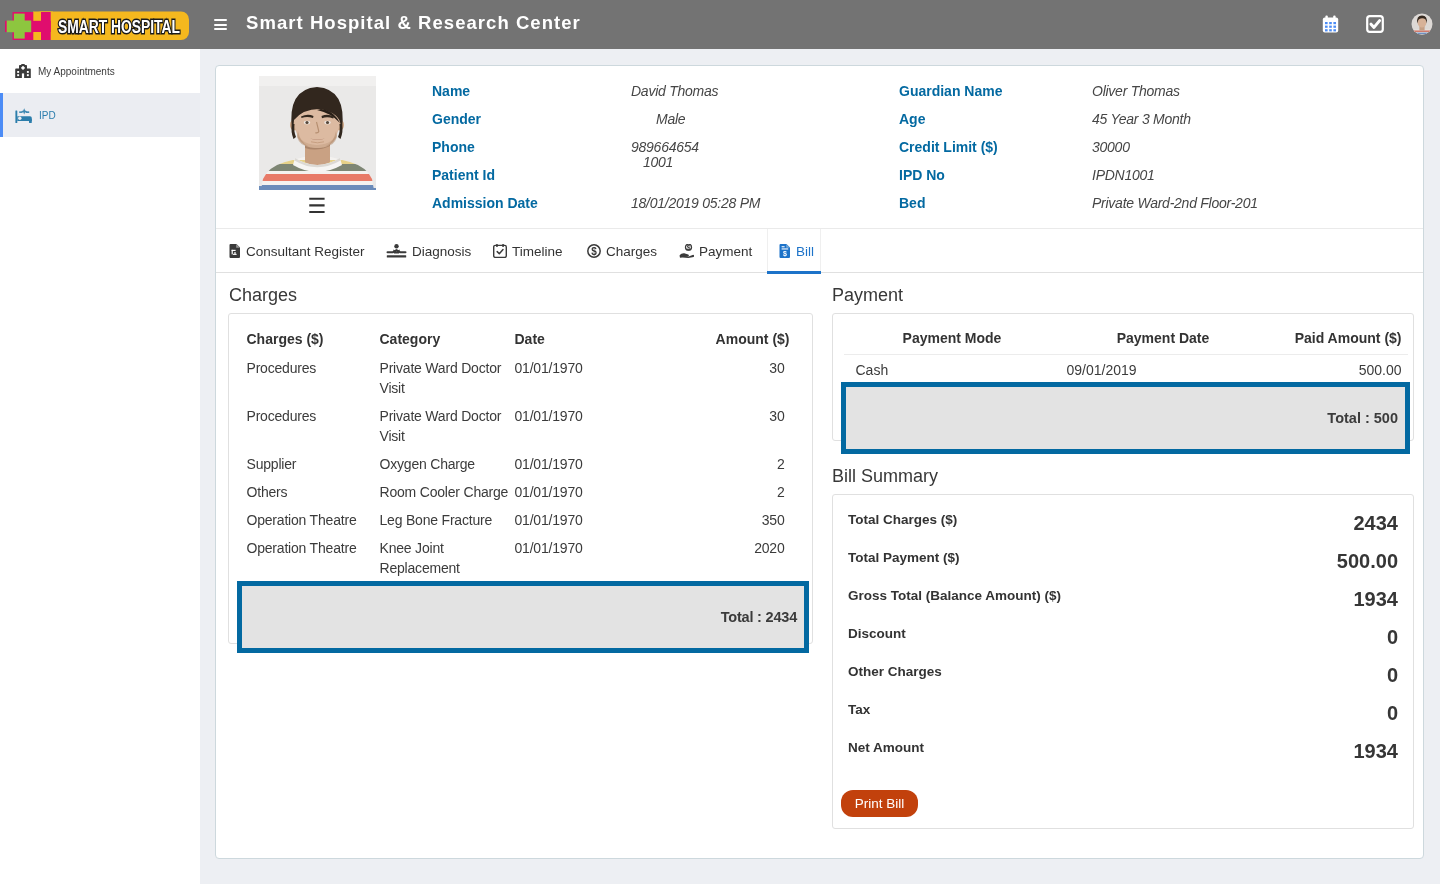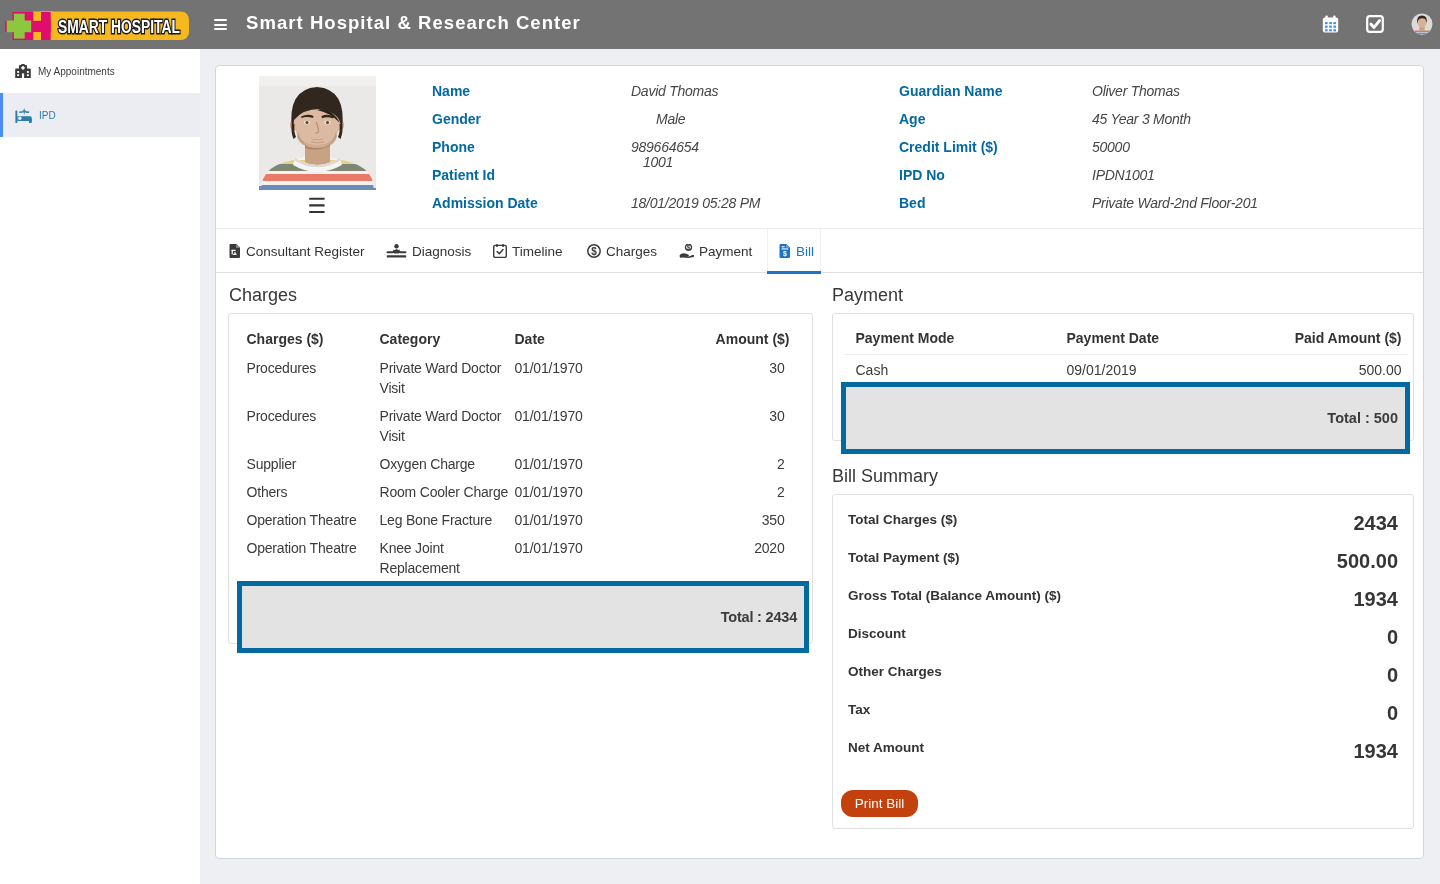--- a/index.html
+++ b/index.html
@@ -32,21 +32,21 @@
 table { border-collapse:collapse; position:absolute; font-size:14px; color:#3b3b3b; table-layout:fixed; }
 th { text-align:left; font-weight:bold; color:#333; }
 #chtable { left:8px; top:8px; width:567px; }
 #chtable th { padding:7px 7px 9px 7px; line-height:20px; }
 #chtable td { padding:0 7px 8px 7px; line-height:20px; vertical-align:top; white-space:nowrap; letter-spacing:-0.2px; }
 #chtable tr.last td { padding-bottom:3px; }
 #chtable th.r { text-align:right; padding-right:17px; }
 #chtable td.r { text-align:right; padding-right:22px; }
 tr.total td { background:#e3e3e3; border:5px solid #0369a1; padding:21px 7px !important; text-align:right; font-weight:bold; line-height:20px; font-size:14.5px; }
 #patable { left:8px; top:8px; width:564px; }
-#patable th { padding:6px 6px 6px 12px; line-height:20px; border-bottom:1px solid #ececec; }
+#patable th { padding:6px 6px 6px 12px; line-height:20px; border-bottom:1px solid #ececec;text-align:center; }
 #patable td { padding:5px 6px 2px 12px; line-height:20px; }
 #patable th.r, #patable td.r { text-align:right; padding-right:6px; }
 #patable td.c2, #patable th.c2 { padding-left:12px; }
 .brow { height:38px; position:relative; }
 .brow .bl { position:absolute; left:15px; top:0; line-height:38px; font-size:13.5px; font-weight:bold; color:#333; }
 .brow .bv { position:absolute; right:15px; top:3px; line-height:38px; font-size:20px; font-weight:bold; color:#363636; }
 #printbill { position:absolute; left:8px; top:295px; width:77px; height:27px; background:#c2410c; border-radius:12px; color:#fff; font-size:13.5px; text-align:center; line-height:27px; }
 </style>
 </head>
 <body>
@@ -198,21 +198,21 @@
     <div class="irow ivalue" style="left:415px; top:71px;">989664654</div>
     <div class="irow ilabel" style="left:216px; top:99px;">Patient Id</div>
     <div class="irow ivalue" style="left:415px; top:86px;margin-left:12px;">1001</div>
     <div class="irow ilabel" style="left:216px; top:127px;">Admission Date</div>
     <div class="irow ivalue" style="left:415px; top:127px;">18/01/2019 05:28 PM</div>
     <div class="irow ilabel" style="left:683px; top:15px;">Guardian Name</div>
     <div class="irow ivalue" style="left:876px; top:15px;">Oliver Thomas</div>
     <div class="irow ilabel" style="left:683px; top:43px;">Age</div>
     <div class="irow ivalue" style="left:876px; top:43px;">45 Year 3 Month</div>
     <div class="irow ilabel" style="left:683px; top:71px;">Credit Limit ($)</div>
-    <div class="irow ivalue" style="left:876px; top:71px;">50000</div>
+    <div class="irow ivalue" style="left:876px; top:71px;">30000</div>
     <div class="irow ilabel" style="left:683px; top:99px;">IPD No</div>
     <div class="irow ivalue" style="left:876px; top:99px;">IPDN1001</div>
     <div class="irow ilabel" style="left:683px; top:127px;">Bed</div>
     <div class="irow ivalue" style="left:876px; top:127px;">Private Ward-2nd Floor-201</div>
     <div id="tabs">
       <div id="activecell"></div>
       <div id="activebar"></div>
       <div class="tab" style="left:13px;">
         <svg width="12" height="14" viewBox="0 0 12 14" fill="#3a3a3a">
             <path d="M1.5 0 h6 L11 3.5 V13 a1 1 0 0 1 -1 1 H1.5 a1 1 0 0 1 -1 -1 V1 a1 1 0 0 1 1 -1 Z"></path>

